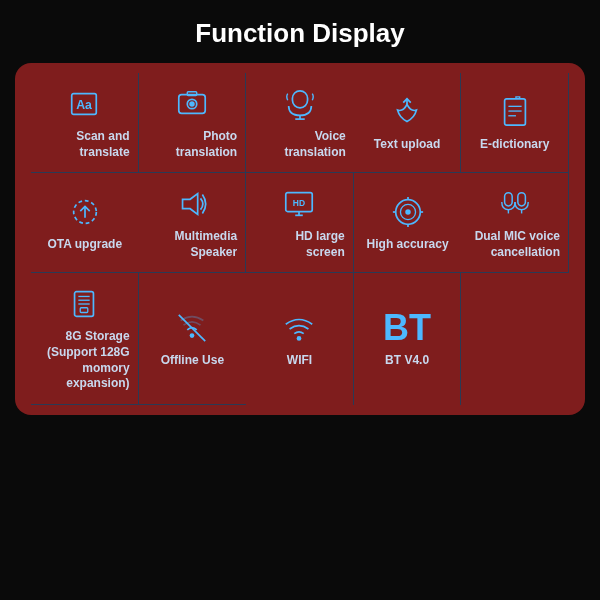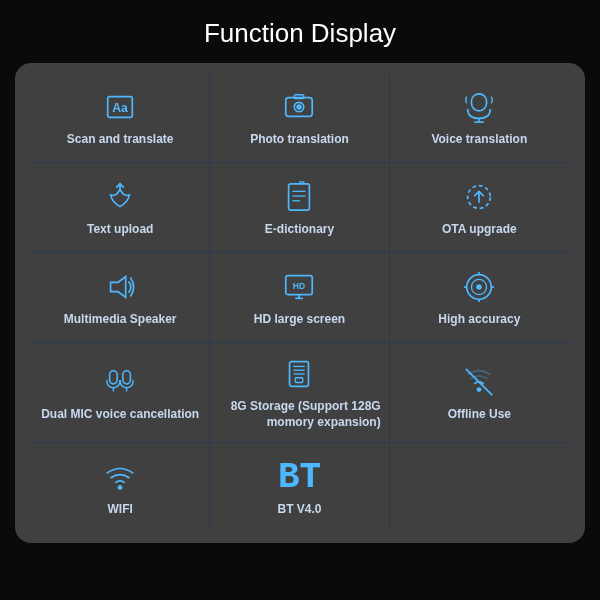--- a/index.html
+++ b/index.html
@@ -9,31 +9,31 @@
       background: #0a0a0a;
       font-family: Arial, sans-serif;
       display: flex;
       flex-direction: column;
       align-items: center;
       overflow: hidden;
     }
     .page-title {
       color: #ffffff;
       font-size: 26px;
-      font-weight: normal;
+      font-weight: bold;
       margin: 18px 0 14px 0;
       text-align: center;
     }
     .grid-container {
-      background: #404040;
+      background: #7f1d1d;
       border-radius: 16px;
       padding: 10px 16px;
       width: 570px;
       display: grid;
-      grid-template-columns: repeat(3, 1fr);
+      grid-template-columns: repeat(5, 1fr);
       grid-template-rows: repeat(5, auto);
       gap: 0;
     }
     .grid-item {
       display: flex;
       flex-direction: column;
       align-items: center;
       justify-content: center;
       padding: 12px 8px;
       border-bottom: 1px solid #2a3a55;
@@ -66,21 +66,21 @@
       color: #c8d8ee;
       font-size: 12px;
       text-align: right;
       line-height: 1.3;
       font-weight: bold;
     }
     .bt-icon {
       font-size: 36px;
       font-weight: bold;
       color: #4db8ff;
-      font-family: Liberation Mono, monospace;
+      font-family: Liberation Sans, sans-serif;
     }
   </style>
 </head>
 <body>
 
 <h1 class="page-title">Function Display</h1>
 
 <div class="grid-container">
 
   <div class="grid-item">

